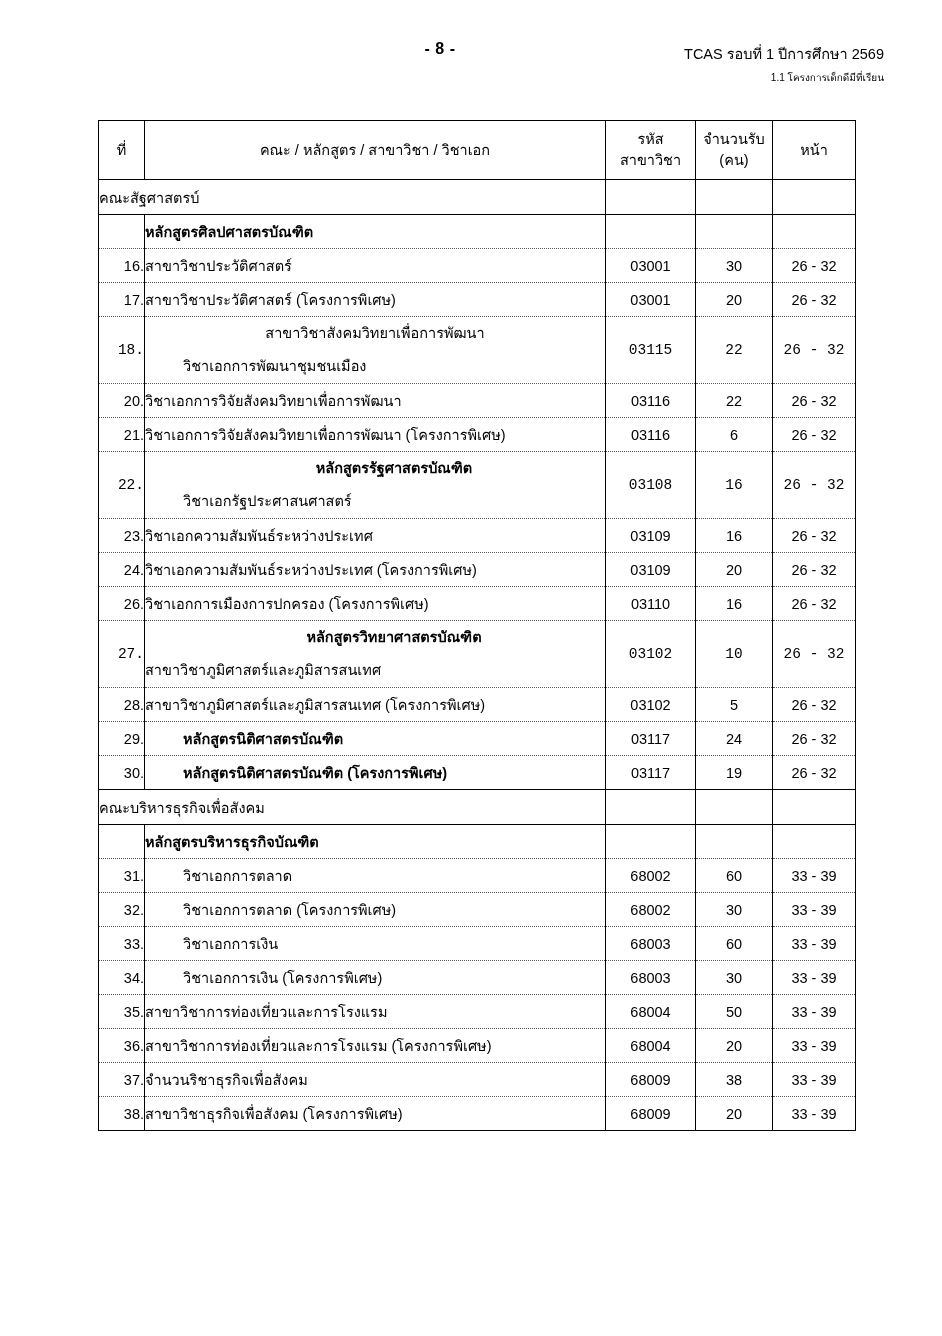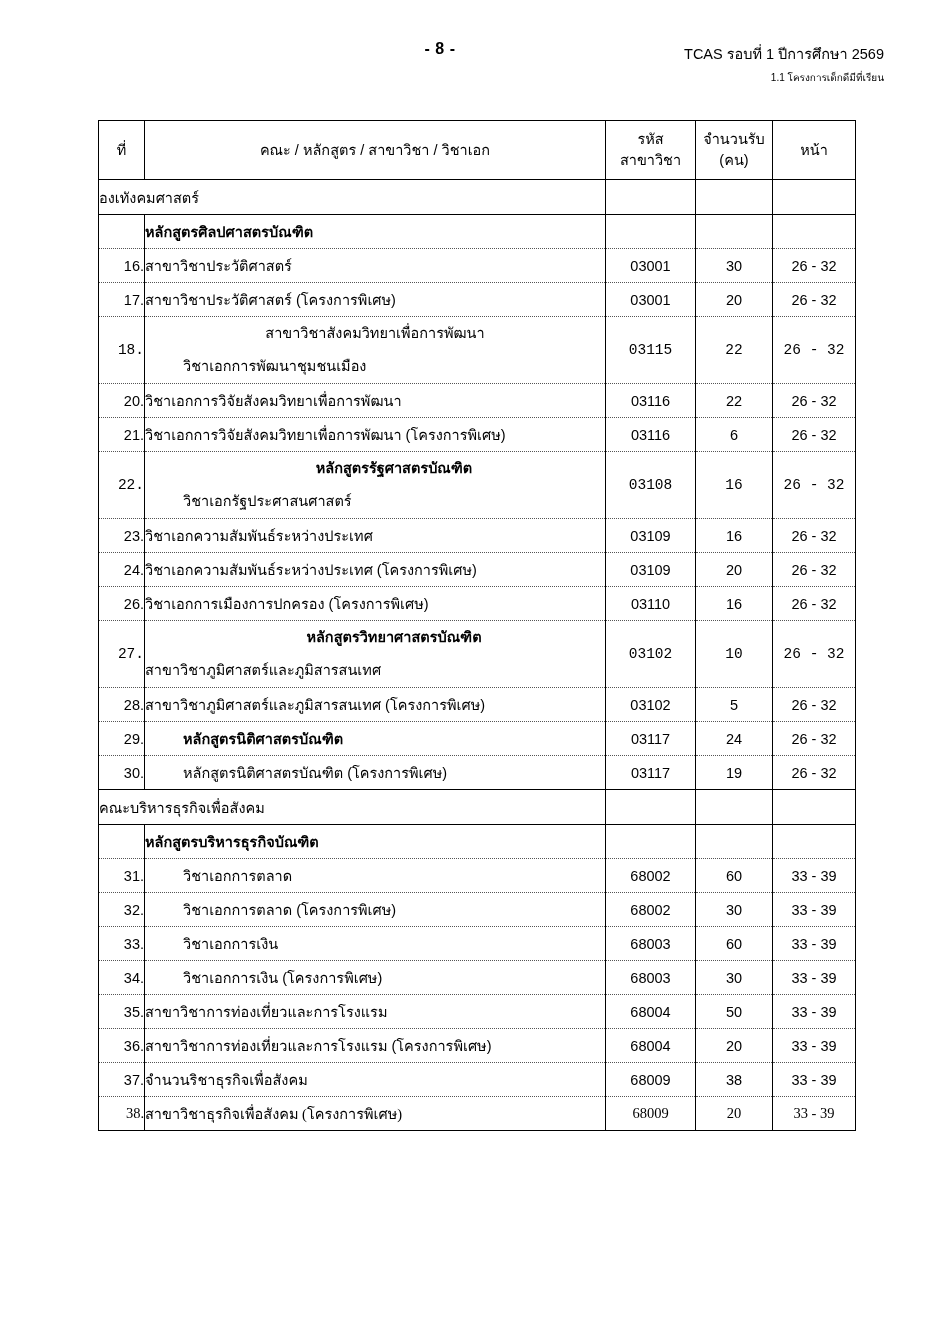--- a/index.html
+++ b/index.html
@@ -152,21 +152,20 @@
   td.tallnum {
     height: 66px;
     vertical-align: bottom;
     padding-bottom: 5px;
     font-family: Liberation Mono, monospace;
   }
   .ind1 { padding-left: 38px; display: inline-block; }
 
   tr.lastrow > td {
     border-bottom: 1.9px solid #000;
-    font-family: Liberation Serif, serif;
   }
 
   
   td.prog {
     font-weight: bold;
     padding-left: 50px;
   }
 </style>
 </head>
 <body>
@@ -200,21 +199,21 @@
           </th>
           <th>
             <div>จำนวนรับ</div>
             <div>(คน)</div>
           </th>
           <th>หน้า</th>
         </tr>
       </thead>
       <tbody id="tbody">
           <tr class="faculty">
-            <td class="faculty-name" colspan="2">องเทังคมศาสตร์</td>
+            <td class="faculty-name" colspan="2">คณะสัฐศาสตรบ์</td>
             <td class="code blank-cell"></td>
             <td class="seats blank-cell"></td>
             <td class="pages blank-cell"></td>
           </tr>
           <tr class="firstrow">
             <td class="num"></td>
             <td class="name prog">หลักสูตรศิลปศาสตรบัณฑิต</td>
             <td class="code"></td>
             <td class="seats"></td>
             <td class="pages"></td>
@@ -307,21 +306,21 @@
           </tr>
           <tr class="dotrow">
             <td class="num">29.</td>
             <td class="name"><span class="ind1" style="font-weight: bold;">หลักสูตรนิติศาสตรบัณฑิต</span></td>
             <td class="code">03117</td>
             <td class="seats">24</td>
             <td class="pages">26 - 32</td>
           </tr>
           <tr class="dotrow">
             <td class="num">30.</td>
-            <td class="name"><span class="ind1" style="font-weight: normal;">หลักสูตรนิติศาสตรบัณฑิต (โครงการพิเศษ)</span></td>
+            <td class="name"><span class="ind1" style="font-weight: bold;">หลักสูตรนิติศาสตรบัณฑิต (โครงการพิเศษ)</span></td>
             <td class="code">03117</td>
             <td class="seats">19</td>
             <td class="pages">26 - 32</td>
           </tr>
           <tr class="faculty">
             <td class="faculty-name" colspan="2">คณะบริหารธุรกิจเพื่อสังคม</td>
             <td class="code blank-cell"></td>
             <td class="seats blank-cell"></td>
             <td class="pages blank-cell"></td>
           </tr>

